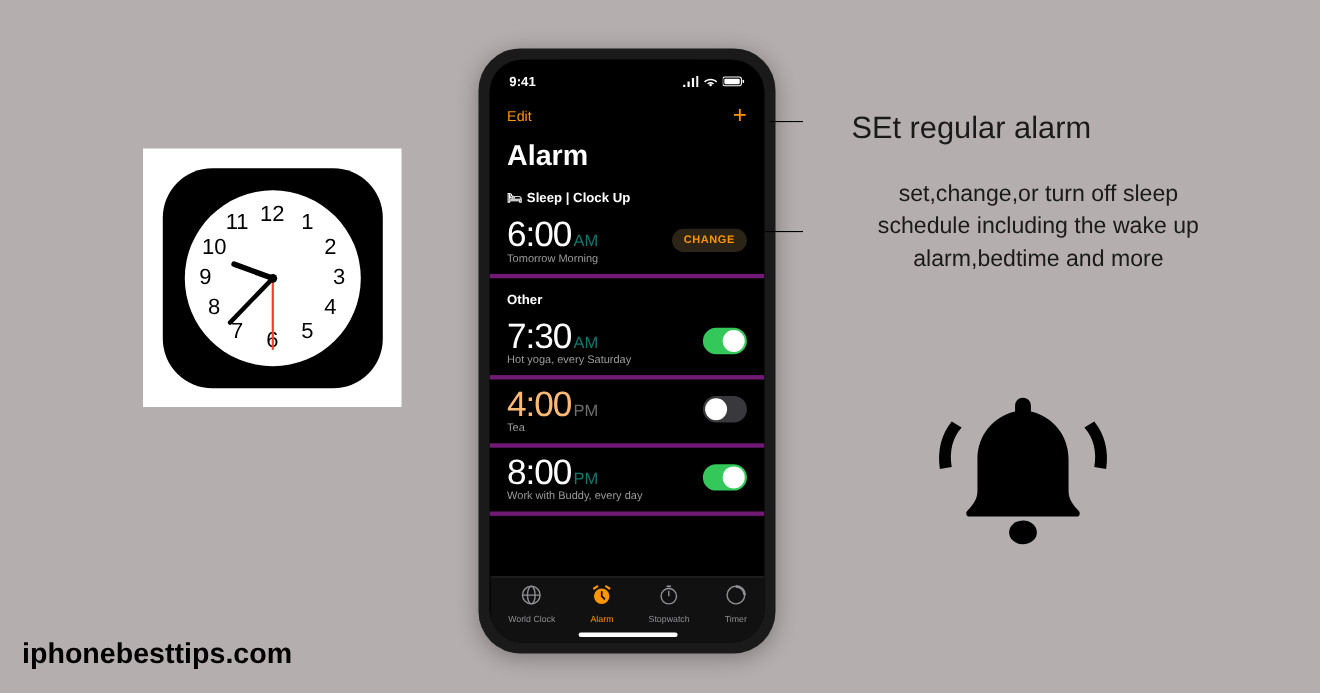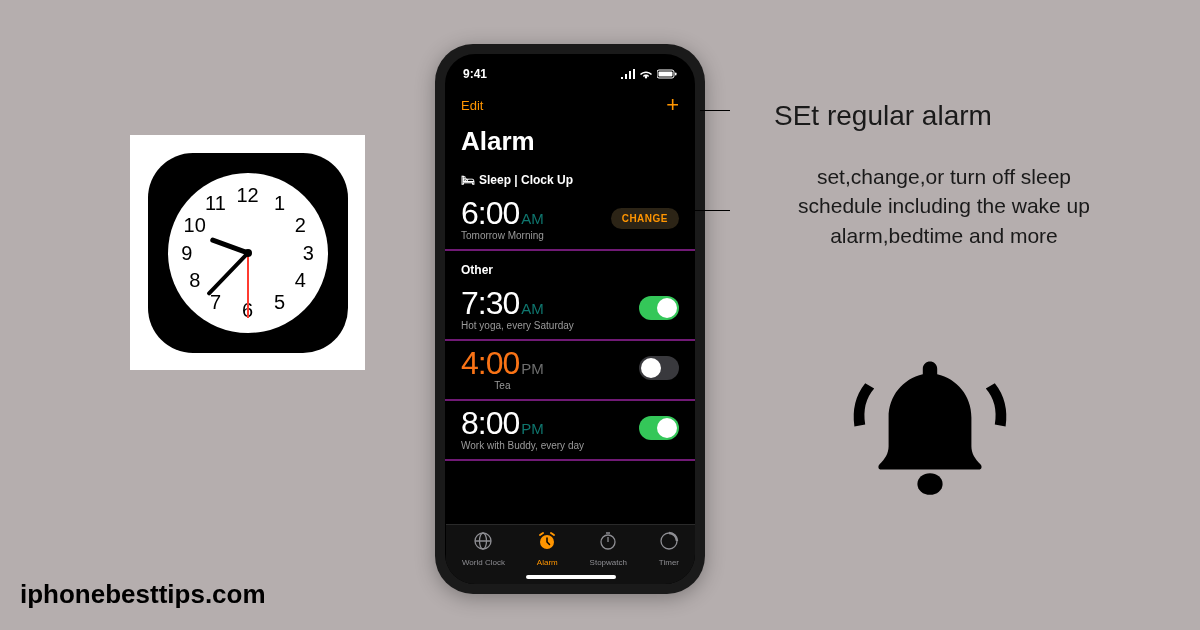--- a/index.html
+++ b/index.html
@@ -122,30 +122,29 @@
       font-weight: 600;
       padding: 6px 16px 4px;
       display: flex;
       align-items: center;
       gap: 4px;
     }
     .bed-icon { font-size: 11px; }
     
     .alarm-item {
       padding: 4px 16px 8px;
-      border-bottom: 2px solid #701a75;
+      border-bottom: 4px solid #701a75;
       display: flex;
       justify-content: space-between;
       align-items: center;
-      text-align: center;
     }
     .alarm-time-wrap { display: flex; flex-direction: column; }
     .alarm-time { display: flex; align-items: baseline; gap: 2px; }
     .time-big { font-size: 32px; font-weight: 300; color: #fff; letter-spacing: -1px; }
-    .time-big.off { color: #f97316; }
+    .time-big.off { color: #fdba74; }
     .time-ampm { font-size: 15px; font-weight: 400; color: #0f766e; }
     .time-ampm.off { color: #6e6e6e; }
     .alarm-label { font-size: 10px; color: #9a9a9a; margin-top: -2px; }
     
     .change-btn {
       background: #2c2416;
       color: #ff9500;
       font-size: 10px;
       font-weight: 600;
       padding: 5px 11px;

